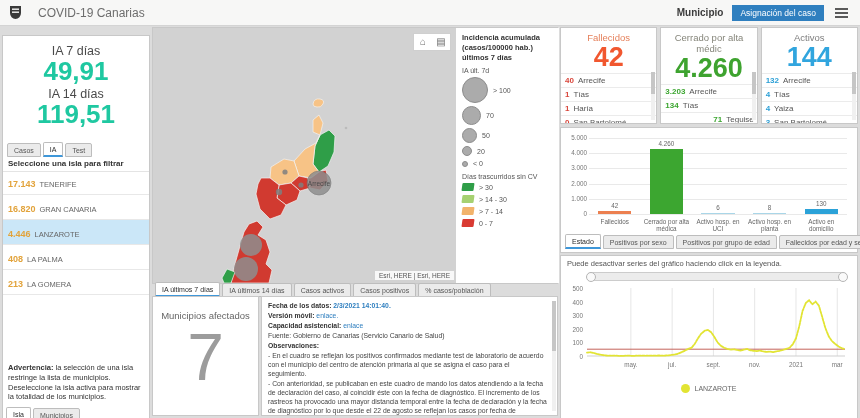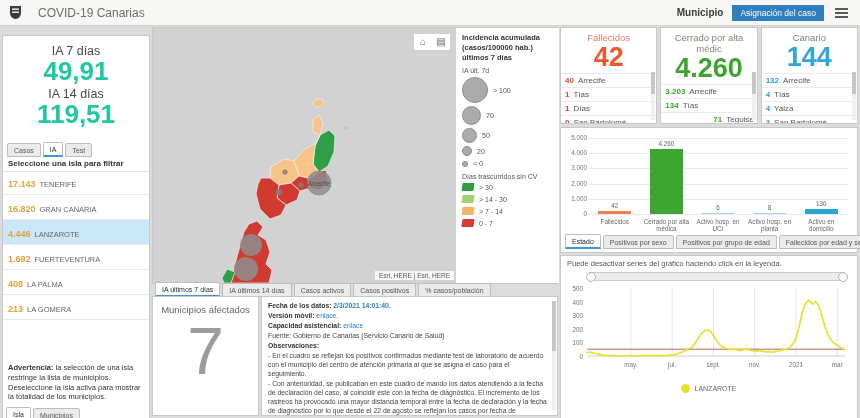--- a/index.html
+++ b/index.html
@@ -42,21 +42,21 @@
   .leg-title{font-size:7.5px;font-weight:bold;color:#333;line-height:1.3}
   .leg-sub{font-size:7px;color:#555;margin-top:5px;margin-bottom:3px}
   .size-row{display:flex;align-items:center;margin-bottom:3px;min-height:9px}
   .size-circle{display:inline-block;background:#ABABAB;border:1px solid #8C8C8C;border-radius:50%;margin-right:5px;flex:none}
   .size-row span:last-child,.days-row span:last-child{font-size:7px;color:#555}
   .days-row{display:flex;align-items:center;margin-bottom:4px}
   .days-swatch{display:inline-block;width:12px;height:8px;margin-right:5px;border-radius:1px;transform:skewX(-8deg);flex:none}
   #map-tabs{left:2px;top:251px}
   
   .muni-panel{left:152px;top:296px;width:107px;height:120px;text-align:center}
-  .muni-title{font-size:9.5px;color:#666;padding-top:7px}
+  .muni-title{font-size:9.5px;color:#666;padding-top:13px}
   .muni-value{font-size:66px;color:#9C9C9C;line-height:1.1}
   
   .info-panel{left:261px;top:296px;width:297px;height:120px;padding:4px 10px 4px 6px;overflow:hidden}
   .info-panel p{margin:0 0 1px;font-size:6.8px;line-height:1.33;color:#444}
   .info-panel b{color:#333}
   .link{color:#2F7FBF;text-decoration:none;cursor:pointer}
   .blue-bold{color:#2F7FBF;font-weight:bold}
   .card-scrollbar{position:absolute;right:1px;top:44px;bottom:3px;width:4px;background:#F0F0F0}
   .card-scrollbar .thumb{position:absolute;top:0;left:0;width:4px;height:45%;background:#C6C6C6}
   .info-sb{top:4px;bottom:4px}
@@ -117,21 +117,20 @@
     <div class="ia-value">49,91</div>
     <div class="ia-label">IA 14 días</div>
     <div class="ia-value">119,51</div>
   </div>
   <div class="tabrow" id="left-tabs"><span class="tab">Casos</span><span class="tab active">IA</span><span class="tab">Test</span></div>
   <div class="list-header">Seleccione una isla para filtrar</div>
   <div id="island-list">
       <div class="island-row"><span class="island-value">17.143</span><span class="island-name">TENERIFE</span></div>
       <div class="island-row"><span class="island-value">16.820</span><span class="island-name">GRAN CANARIA</span></div>
       <div class="island-row selected"><span class="island-value">4.446</span><span class="island-name">LANZAROTE</span></div>
-      <div class="island-row"><span class="island-value">1.692</span><span class="island-name">FUERTEVENTURA</span></div>
       <div class="island-row"><span class="island-value">408</span><span class="island-name">LA PALMA</span></div>
       <div class="island-row"><span class="island-value">213</span><span class="island-name">LA GOMERA</span></div>
     </div>
   <div class="advert">
     <b>Advertencia:</b><span> la selección de una isla restringe la lista de municipios. Deseleccione la isla activa para mostrar la totalidad de los municipios.</span>
   </div>
   <div class="tabrow" id="left-bottom-tabs"><span class="tab active">Isla</span><span class="tab">Municipios</span></div>
 </div>
 
 <div class="panel map-panel">
@@ -240,38 +239,38 @@
       <div class="thumb"></div>
     </div>
 </div>
 
 <div id="stat-cards">
     <div class="stat-card">
       <div class="stat-title" style="color: rgb(229, 128, 91);">Fallecidos</div>
       <div class="stat-value" style="color: rgb(241, 87, 47);">42</div>
       <div class="stat-row"><span class="stat-row-value" style="color: rgb(217, 71, 60);">40</span><span class="stat-row-name">Arrecife</span></div>
       <div class="stat-row"><span class="stat-row-value" style="color: rgb(217, 71, 60);">1</span><span class="stat-row-name">Tías</span></div>
-      <div class="stat-row"><span class="stat-row-value" style="color: rgb(217, 71, 60);">1</span><span class="stat-row-name">Días</span></div>
+      <div class="stat-row"><span class="stat-row-value" style="color: rgb(217, 71, 60);">1</span><span class="stat-row-name">Haría</span></div>
       <div class="stat-row"><span class="stat-row-value" style="color: rgb(217, 71, 60);">0</span><span class="stat-row-name">San Bartolomé</span></div>
       <div class="card-scrollbar">
         <div class="thumb"></div>
       </div>
     </div>
     <div class="stat-card">
       <div class="stat-title" style="color: rgb(133, 133, 122);">Cerrado por alta médic</div>
       <div class="stat-value" style="color: rgb(62, 163, 47);">4.260</div>
       <div class="stat-row"><span class="stat-row-value" style="color: rgb(60, 166, 48);">3.203</span><span class="stat-row-name">Arrecife</span></div>
       <div class="stat-row"><span class="stat-row-value" style="color: rgb(60, 166, 48);">134</span><span class="stat-row-name">Tías</span></div>
       <div class="stat-row"><span class="stat-row-value" style="color: rgb(60, 166, 48); margin-left: 48px;">71</span><span class="stat-row-name">Teguise</span></div>
       <div class="card-scrollbar">
         <div class="thumb"></div>
       </div>
     </div>
     <div class="stat-card">
-      <div class="stat-title" style="color: rgb(126, 126, 126);">Canario</div>
+      <div class="stat-title" style="color: rgb(126, 126, 126);">Activos</div>
       <div class="stat-value" style="color: rgb(49, 165, 222);">144</div>
       <div class="stat-row"><span class="stat-row-value" style="color: rgb(43, 159, 214);">132</span><span class="stat-row-name">Arrecife</span></div>
       <div class="stat-row"><span class="stat-row-value" style="color: rgb(43, 159, 214);">4</span><span class="stat-row-name">Tías</span></div>
       <div class="stat-row"><span class="stat-row-value" style="color: rgb(43, 159, 214);">4</span><span class="stat-row-name">Yaiza</span></div>
       <div class="stat-row"><span class="stat-row-value" style="color: rgb(43, 159, 214);">3</span><span class="stat-row-name">San Bartolomé</span></div>
       <div class="card-scrollbar">
         <div class="thumb"></div>
       </div>
     </div>
   </div>

